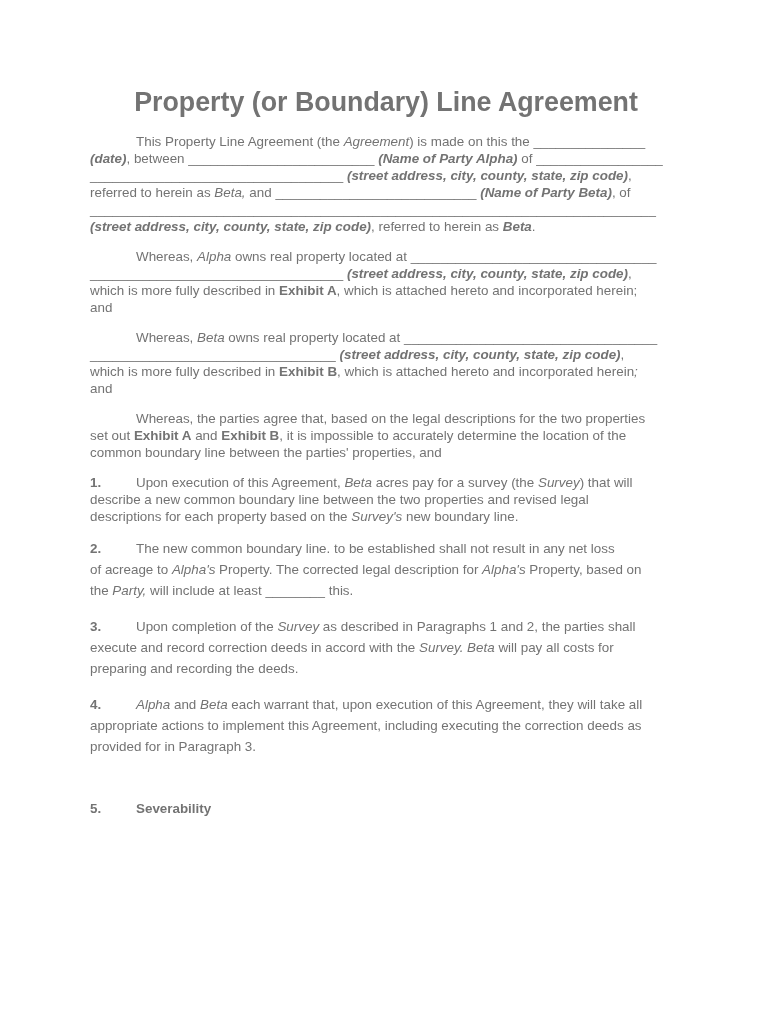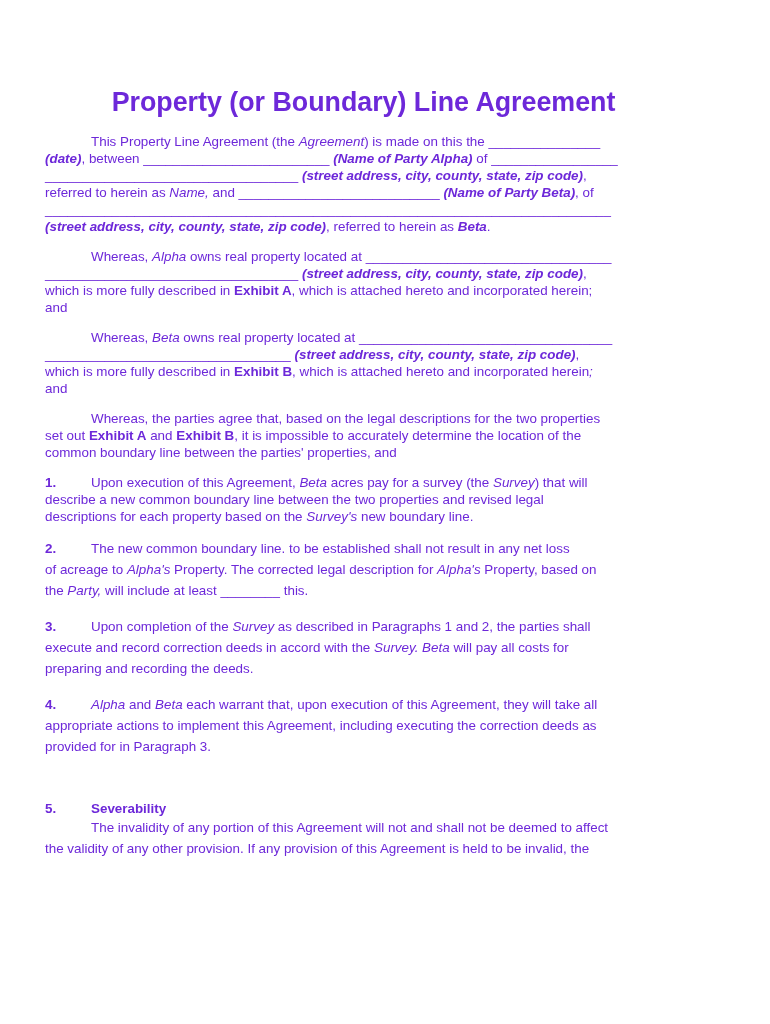--- a/index.html
+++ b/index.html
@@ -6,25 +6,25 @@
     margin: 0;
     padding: 0;
     background: #ffffff;
   }
   .page {
     position: relative;
     width: 770px;
     height: 884px;
     background: #ffffff;
     box-sizing: border-box;
-    padding: 94px 88px 0 45px;
+    padding: 94px 88px 0 90px;
     overflow: hidden;
     font-family: "Liberation Sans", sans-serif;
     font-size: 13.4px;
-    color: #6d28d9;
+    color: #737373;
     -webkit-font-smoothing: antialiased;
   }
   .doc-title {
     text-align: center;
     font-weight: bold;
     line-height: 17px;
     margin: 0 0 22px 0;
   }
   .para {
     margin: 0 0 13px 0;
@@ -56,21 +56,21 @@
 </style>
 </head>
 <body>
 
 <div class="page">
   <h1 class="doc-title">Property (or Boundary) Line Agreement</h1>
   <div>
       <p class="para indent"><span class="run n">This Property Line Agreement (the </span><span class="run i">Agreement</span><span class="run n">) is made on this the </span><span class="run n blank">_______________</span><span class="run n">
 </span><span class="run bi">(date)</span><span class="run n">, between </span><span class="run n blank">_________________________</span><span class="run n"> </span><span class="run bi">(Name of Party Alpha)</span><span class="run n"> of </span><span class="run n blank">_________________</span><span class="run n">
 </span><span class="run n blank">__________________________________</span><span class="run n"> </span><span class="run bi">(street address, city, county, state, zip code)</span><span class="run n">,
-referred to herein as </span><span class="run i">Name,</span><span class="run n"> and </span><span class="run n blank">___________________________</span><span class="run n"> </span><span class="run bi">(Name of Party Beta)</span><span class="run n">, of
+referred to herein as </span><span class="run i">Beta,</span><span class="run n"> and </span><span class="run n blank">___________________________</span><span class="run n"> </span><span class="run bi">(Name of Party Beta)</span><span class="run n">, of
 </span><span class="run n blank">____________________________________________________________________________</span><span class="run n">
 </span><span class="run bi">(street address, city, county, state, zip code)</span><span class="run n">, referred to herein as </span><span class="run bi">Beta</span><span class="run n">.</span></p>
       <p class="para indent"><span class="run n">Whereas, </span><span class="run i">Alpha</span><span class="run n"> owns real property located at </span><span class="run n blank">_________________________________</span><span class="run n">
 </span><span class="run n blank">__________________________________</span><span class="run n"> </span><span class="run bi">(street address, city, county, state, zip code)</span><span class="run n">,
 which is more fully described in </span><span class="run b">Exhibit A</span><span class="run n">, which is attached hereto and incorporated herein;
 and</span></p>
       <p class="para indent"><span class="run n">Whereas, </span><span class="run i">Beta</span><span class="run n"> owns real property located at </span><span class="run n blank">__________________________________</span><span class="run n">
 </span><span class="run n blank">_________________________________</span><span class="run n"> </span><span class="run bi">(street address, city, county, state, zip code)</span><span class="run n">,
 which is more fully described in </span><span class="run b">Exhibit B</span><span class="run n">, which is attached hereto and incorporated herein</span><span class="run i">;</span><span class="run n">
 and</span></p>
@@ -83,16 +83,14 @@
       <p class="para loose"><span class="num">2.</span><span class="run n">The new common boundary line. to be established shall not result in any net loss
 of acreage to </span><span class="run i">Alpha's</span><span class="run n"> Property. The corrected legal description for </span><span class="run i">Alpha's</span><span class="run n"> Property, based on
 the </span><span class="run i">Party,</span><span class="run n"> will include at least </span><span class="run n blank">________</span><span class="run n"> this.</span></p>
       <p class="para loose"><span class="num">3.</span><span class="run n">Upon completion of the </span><span class="run i">Survey</span><span class="run n"> as described in Paragraphs 1 and 2, the parties shall
 execute and record correction deeds in accord with the </span><span class="run i">Survey. Beta</span><span class="run n"> will pay all costs for
 preparing and recording the deeds.</span></p>
       <p class="para loose"><span class="num">4.</span><span class="run i">Alpha</span><span class="run n"> and </span><span class="run i">Beta</span><span class="run n"> each warrant that, upon execution of this Agreement, they will take all
 appropriate actions to implement this Agreement, including executing the correction deeds as
 provided for in Paragraph 3.</span></p>
       <p class="para tight"><span class="num">5.</span><span class="run b">Severability</span></p>
-      <p class="para loose indent"><span class="run n">The invalidity of any portion of this Agreement will not and shall not be deemed to affect
-the validity of any other provision. If any provision of this Agreement is held to be invalid, the</span></p>
     </div>
 </div>
 
 </body></html>

